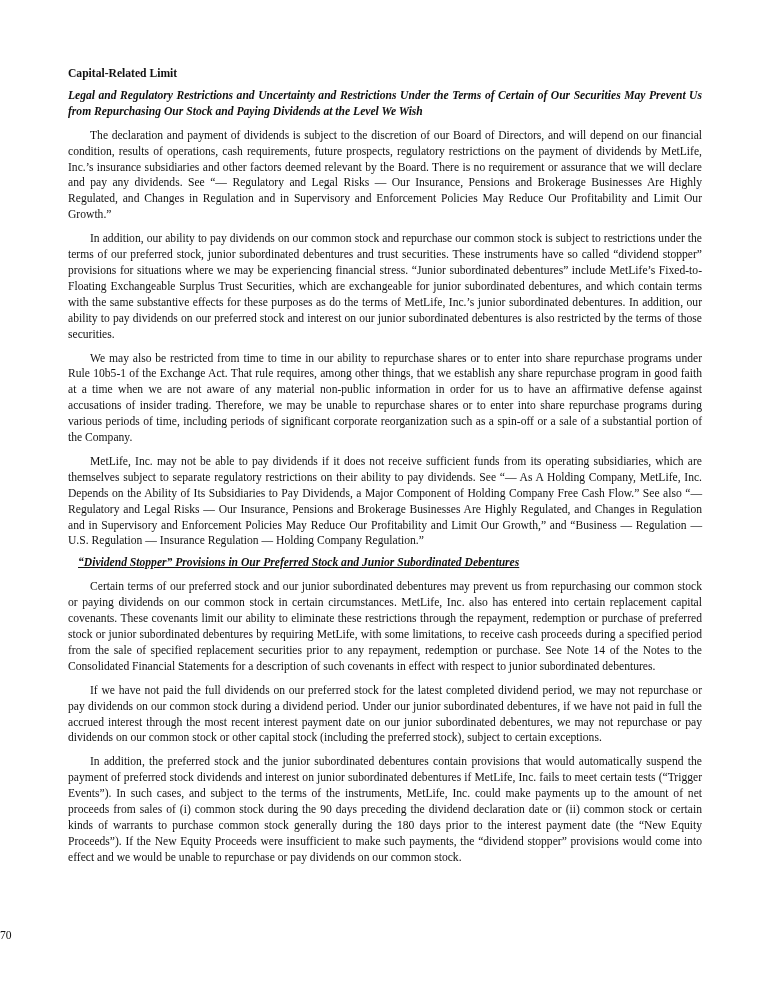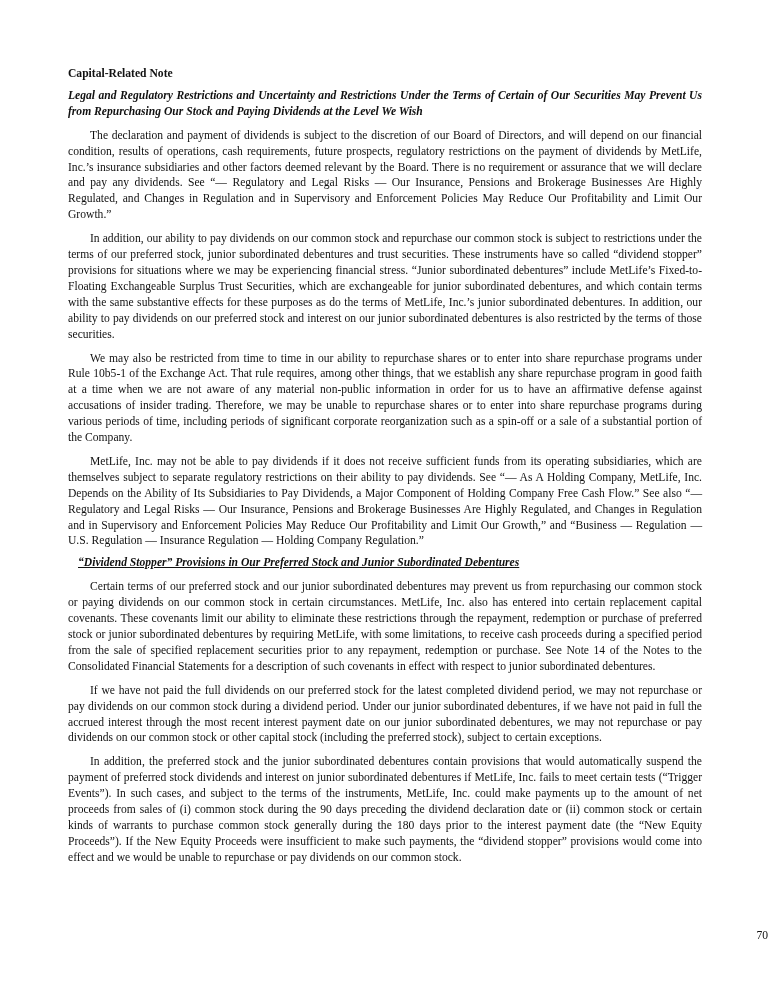--- a/index.html
+++ b/index.html
@@ -17,28 +17,28 @@
   .h-sub {
     font-weight: bold; font-style: italic; text-decoration: underline;
     margin: 0 0 6px 10px; text-align: left;
   }
   p.body {
     margin: 8px 0 6px 0; text-align: justify; text-indent: 22px;
     hyphens: none;
   }
   .page-number {
     position: absolute; left: 0; width: 768px; top: 929px;
-    text-align: right; font-size: 11.6px;
+    text-align: left; font-size: 11.6px;
   }
 </style>
 </head>
 <body>
 
 <div class="page">
-  <div class="h-section">Capital-Related Note</div>
+  <div class="h-section">Capital-Related Limit</div>
   <div class="h-risk">Legal and Regulatory Restrictions and Uncertainty and Restrictions Under the Terms of Certain of Our Securities May Prevent Us from Repurchasing Our Stock and Paying Dividends at the Level We Wish</div>
 
   <p class="body">The declaration and payment of dividends is subject to the discretion of our Board of Directors, and will depend on our financial condition, results of operations, cash requirements, future prospects, regulatory restrictions on the payment of dividends by MetLife, Inc.’s insurance subsidiaries and other factors deemed relevant by the Board. There is no requirement or assurance that we will declare and pay any dividends. See “— Regulatory and Legal Risks — Our Insurance, Pensions and Brokerage Businesses Are Highly Regulated, and Changes in Regulation and in Supervisory and Enforcement Policies May Reduce Our Profitability and Limit Our Growth.”</p>
   <p class="body">In addition, our ability to pay dividends on our common stock and repurchase our common stock is subject to restrictions under the terms of our preferred stock, junior subordinated debentures and trust securities. These instruments have so called “dividend stopper” provisions for situations where we may be experiencing financial stress. “Junior subordinated debentures” include MetLife’s Fixed-to-Floating Exchangeable Surplus Trust Securities, which are exchangeable for junior subordinated debentures, and which contain terms with the same substantive effects for these purposes as do the terms of MetLife, Inc.’s junior subordinated debentures. In addition, our ability to pay dividends on our preferred stock and interest on our junior subordinated debentures is also restricted by the terms of those securities.</p>
   <p class="body">We may also be restricted from time to time in our ability to repurchase shares or to enter into share repurchase programs under Rule 10b5-1 of the Exchange Act. That rule requires, among other things, that we establish any share repurchase program in good faith at a time when we are not aware of any material non-public information in order for us to have an affirmative defense against accusations of insider trading. Therefore, we may be unable to repurchase shares or to enter into share repurchase programs during various periods of time, including periods of significant corporate reorganization such as a spin-off or a sale of a substantial portion of the Company.</p>
 
   <p class="body">MetLife, Inc. may not be able to pay dividends if it does not receive sufficient funds from its operating subsidiaries, which are themselves subject to separate regulatory restrictions on their ability to pay dividends. See “— As A Holding Company, MetLife, Inc. Depends on the Ability of Its Subsidiaries to Pay Dividends, a Major Component of Holding Company Free Cash Flow.” See also “— Regulatory and Legal Risks — Our Insurance, Pensions and Brokerage Businesses Are Highly Regulated, and Changes in Regulation and in Supervisory and Enforcement Policies May Reduce Our Profitability and Limit Our Growth,” and “Business — Regulation — U.S. Regulation — Insurance Regulation — Holding Company Regulation.”</p>
 
   <div class="h-sub">“Dividend Stopper” Provisions in Our Preferred Stock and Junior Subordinated Debentures</div>
   <p class="body">Certain terms of our preferred stock and our junior subordinated debentures may prevent us from repurchasing our common stock or paying dividends on our common stock in certain circumstances. MetLife, Inc. also has entered into certain replacement capital covenants. These covenants limit our ability to eliminate these restrictions through the repayment, redemption or purchase of preferred stock or junior subordinated debentures by requiring MetLife, with some limitations, to receive cash proceeds during a specified period from the sale of specified replacement securities prior to any repayment, redemption or purchase. See Note 14 of the Notes to the Consolidated Financial Statements for a description of such covenants in effect with respect to junior subordinated debentures.</p>

